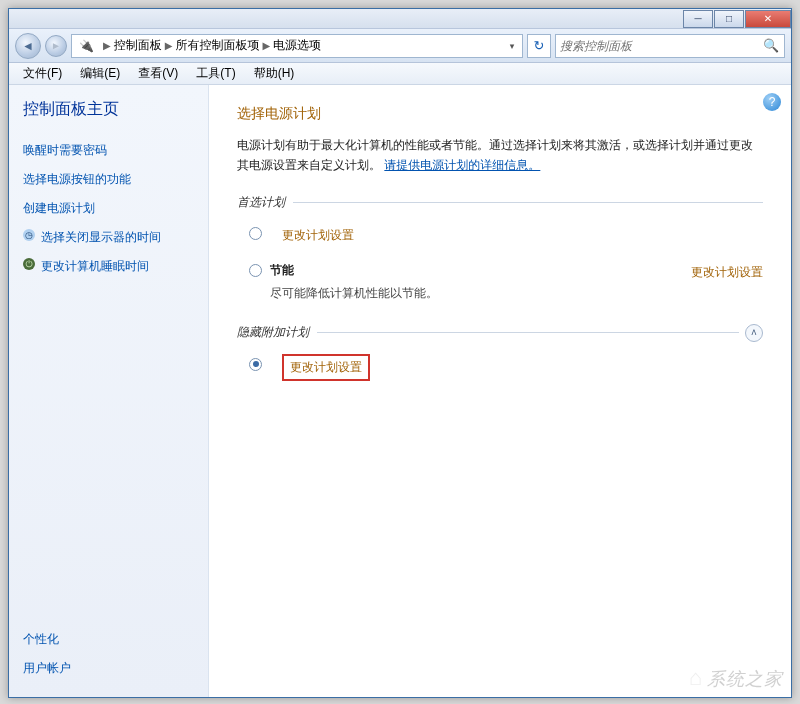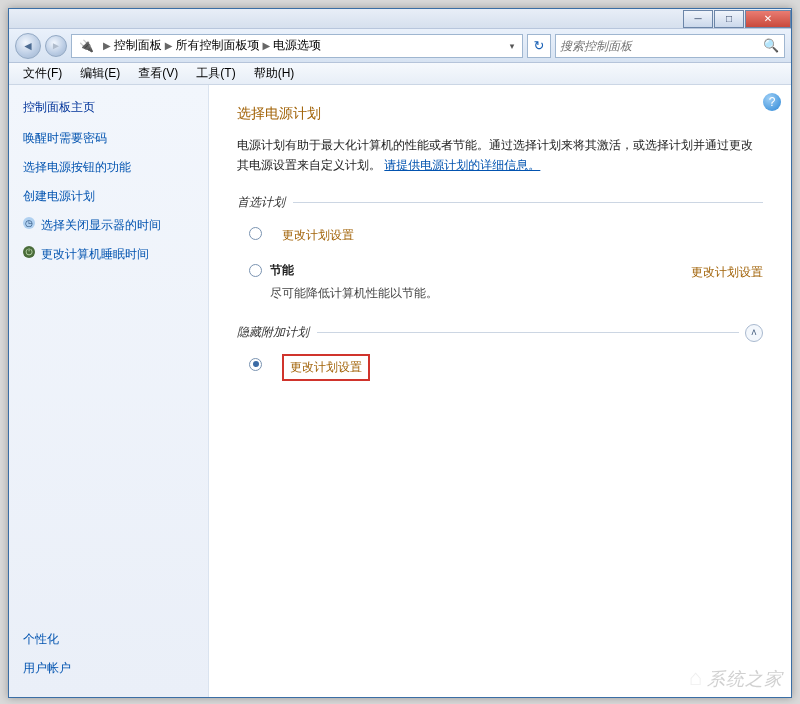--- a/index.html
+++ b/index.html
@@ -51,21 +51,21 @@
 }
 .menubar span { padding:17px 8px; }
 
 .body-area { display:flex; height:calc(100% - 76px); }
 
 .sidebar {
   width:200px; background:linear-gradient(to bottom,#f2f6fc, #eaeff8);
   border-right:1px solid #dae3ef; padding:14px 8px 8px 14px;
   display:flex; flex-direction:column; font-size:12px;
 }
-.sidebar-heading { color:#003399; font-size:12px; margin-bottom:14px; }
+.sidebar-heading { color:#003399; font-size:16px; margin-bottom:22px; }
 .side-link { color:#0354b0; margin-bottom:12px; cursor:pointer; display:flex; align-items:flex-start; gap:6px; }
 .side-link .bullet { width:12px; height:12px; border-radius:50%; display:inline-flex; align-items:center; justify-content:center; font-size:9px; }
 .side-link.icon-clock .bullet { background:#b0d0f0; color:#264d7a; }
 .side-link.icon-power .bullet { background:#4a6c3a; color:#c6e0b4; }
 .sidebar-spacer { flex:1; }
 .sidebar-footer-heading { color:#6b6b6b; font-size:12px; margin-bottom:10px; }
 
 .content { flex:1; padding:20px 28px 0 28px; position:relative; font-size:12px; color:#222; }
 .help-icon {
   position:absolute; top:8px; right:10px; width:18px; height:18px; border-radius:50%;

